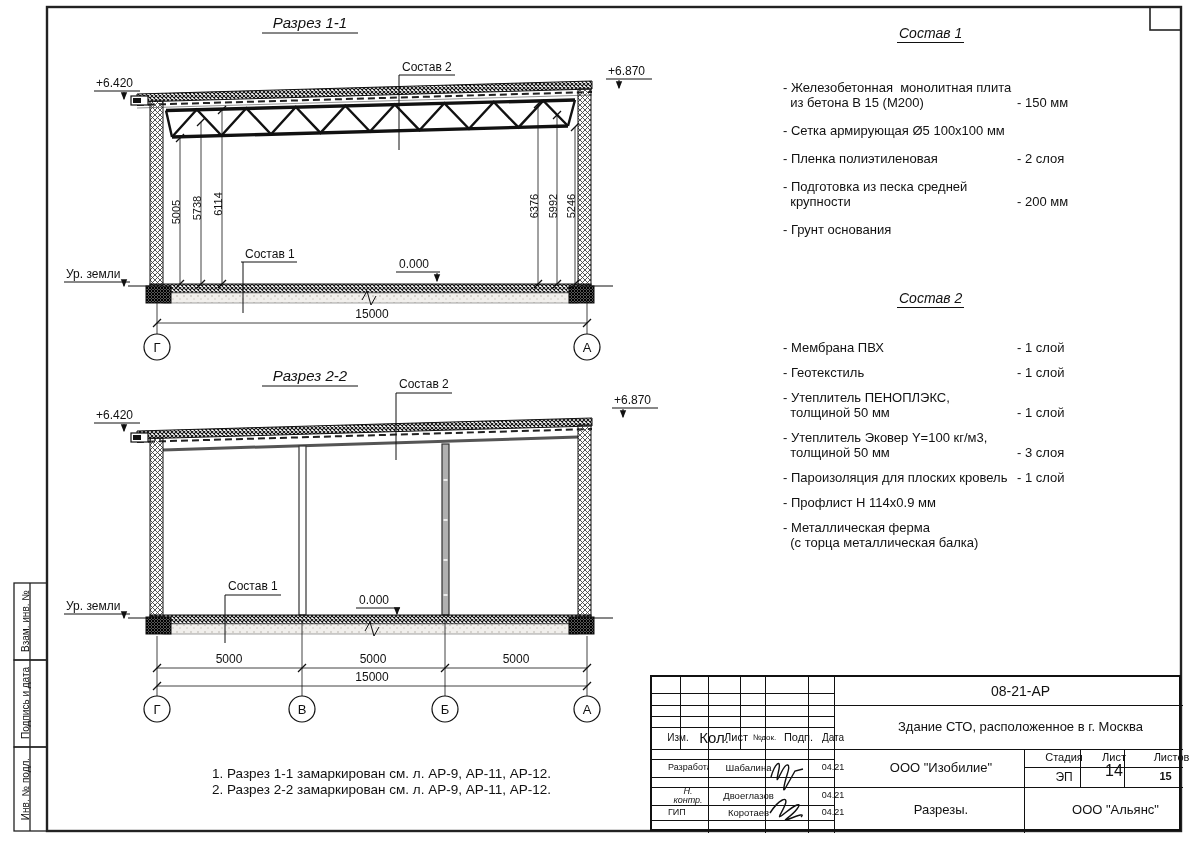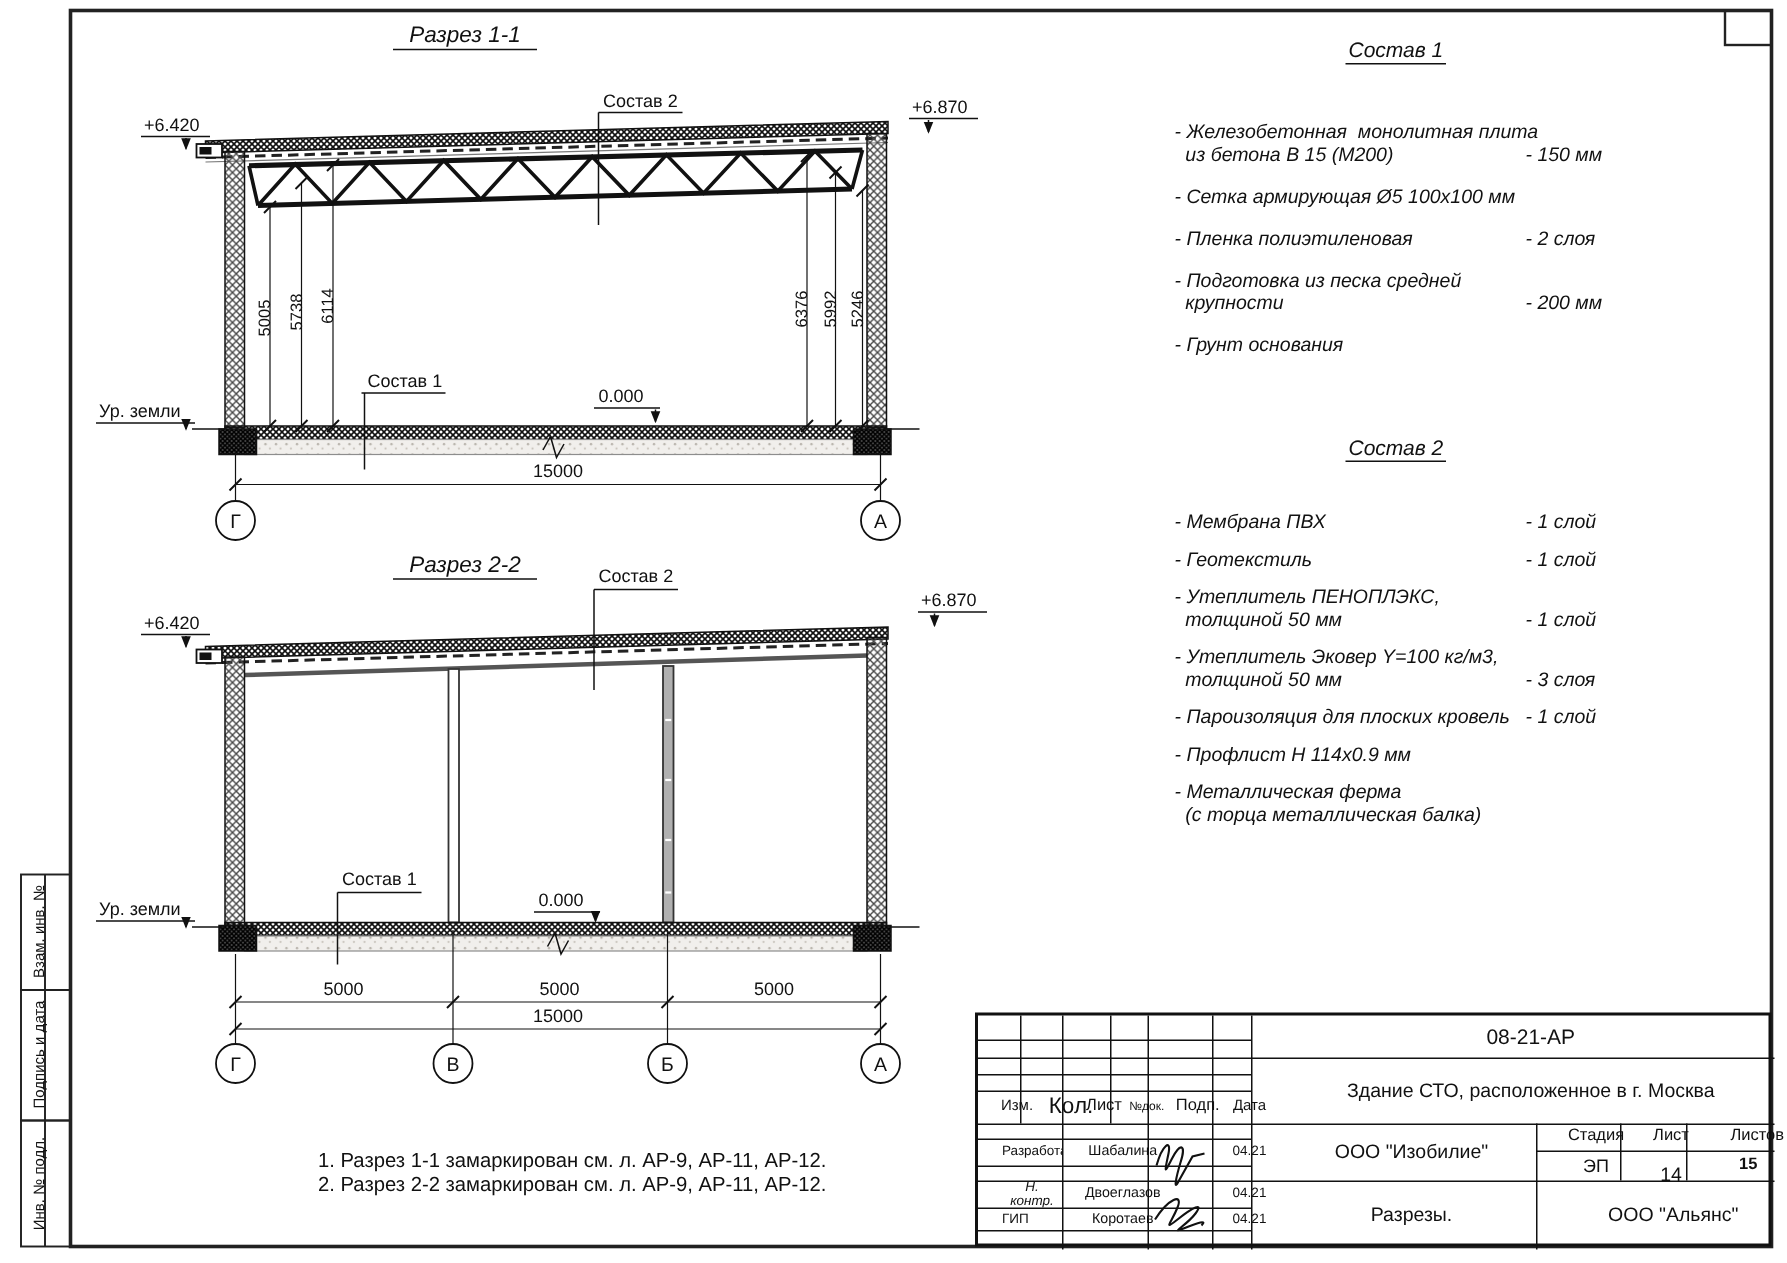--- a/index.html
+++ b/index.html
@@ -5,21 +5,21 @@
   html,body{margin:0;padding:0;background:#fff;}
   #sheet{position:relative;width:1191px;height:842px;background:#fff;overflow:hidden;
          font-family:"Liberation Sans",sans-serif;color:#111;}
   svg text{fill:#111;font-family:"Liberation Sans",sans-serif;}
   .t10{font-size:10px;} .t11{font-size:11px;} .t12{font-size:12px;} .t13{font-size:13px;}
   .ttl{font-size:15px;font-style:italic;}
   
   .sostav-h{position:absolute;font-size:14px;font-style:italic;border-bottom:1px solid #111;
             padding:0 2px 1px 2px;}
   .slist{position:absolute;width:330px;}
-  .sitem{position:relative;margin-bottom:13px;font-style:italic;}
+  .sitem{position:relative;margin-bottom:13px;}
   .slist2 .sitem{margin-bottom:10px;}
   .sname{display:block;font-size:13px;line-height:15px;white-space:pre-wrap;}
   .sval{position:absolute;left:234px;bottom:0;font-size:13px;line-height:15px;white-space:nowrap;}
   
   .notes{position:absolute;left:212px;top:766px;font-size:13.5px;line-height:16px;}
   
   #tb{position:absolute;left:650px;top:675px;width:531px;height:156px;
       border:2px solid #111;box-sizing:border-box;}
   .ln{position:absolute;background:#111;}
   .cell{position:absolute;display:flex;align-items:center;justify-content:center;
@@ -392,18 +392,18 @@
   </svg>
 
   <div class="cell" style="left:182px;top:0;width:349px;height:28px;font-size:14px;">08-21-АР</div>
   <div class="cell" style="left:182px;top:28px;width:349px;height:44px;font-size:13px;">Здание СТО, расположенное в г. Москва</div>
   <div class="cell" style="left:182px;top:72px;width:190px;height:38px;font-size:13px;">ООО "Изобилие"</div>
   <div class="cell" style="left:182px;top:110px;width:190px;height:46px;font-size:13px;">Разрезы.</div>
   <div class="cell" style="left:372px;top:72px;width:56px;height:18px;font-size:11px;">Стадия</div>
   <div class="cell" style="left:428px;top:72px;width:44px;height:18px;font-size:11px;">Лист</div>
   <div class="cell" style="left:484px;top:72px;width:47px;height:18px;font-size:11px;">Листов</div>
   <div class="cell" style="left:372px;top:90px;width:56px;height:20px;font-size:12px;">ЭП</div>
-  <div class="cell" style="left:428px;top:96px;width:44px;height:20px;font-size:13px;">14</div>
+  <div class="cell" style="left:428px;top:84px;width:44px;height:20px;font-size:16px;">14</div>
   <div class="cell" style="left:472px;top:90px;width:59px;height:20px;font-size:11px;font-weight:bold;">15</div>
   <div class="cell" style="left:372px;top:110px;width:159px;height:46px;font-size:13px;">ООО "Альянс"</div>
 </div>
 
 </div>
 
 </body></html>

